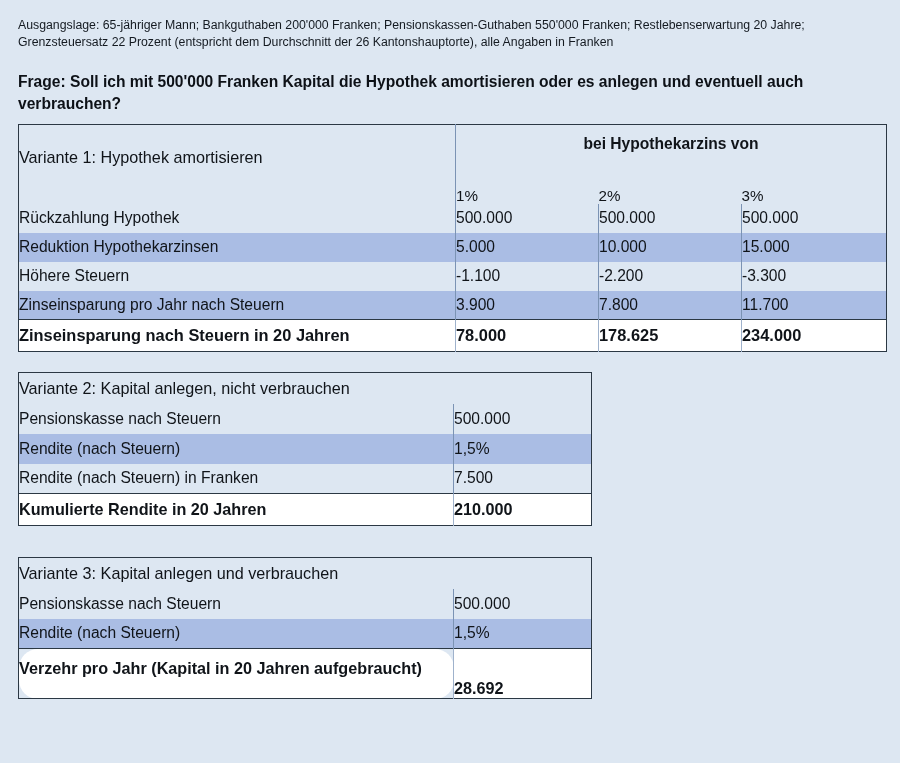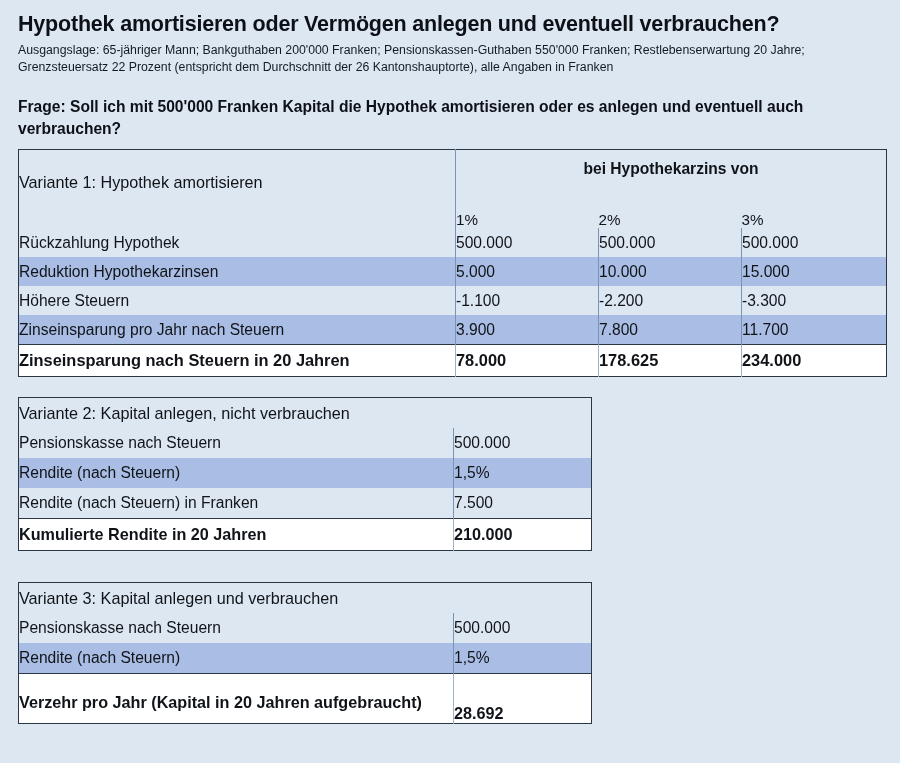--- a/index.html
+++ b/index.html
@@ -158,35 +158,35 @@
   #table-variante-2 .row-num, #table-variante-3 .row-num {
     border-left: 1.1px solid #7b93b4;
     padding-right: 10px;
   }
   #table-variante-2 tr.total-row .row-num,
   #table-variante-3 tr.total-row .row-num { border-left: 1.1px solid #9fb2cc; }
 
   
   #table-variante-3 tr.total-row td { height: 50px; vertical-align: top; }
   #table-variante-3 tr.total-row .row-label {
-    padding-top: 18px;
+    padding-top: 9px;
     line-height: 1.33;
     white-space: normal;
+    border-radius: 19px;
   }
   #table-variante-3 tr.total-row .row-num {
     vertical-align: bottom;
   }
 </style>
 </head>
 <body>
 
 <div class="page">
 
   <div class="header">
-    <div class="main-title">Hypothek amortisieren oder Vermögen anlegen und eventuell verbrauchen?</div>
     <div class="subtitle">Ausgangslage: 65-jähriger Mann; Bankguthaben 200'000 Franken; Pensionskassen-Guthaben 550'000 Franken; Restlebenserwartung 20 Jahre; Grenzsteuersatz 22 Prozent (entspricht dem Durchschnitt der 26 Kantonshauptorte), alle Angaben in Franken</div>
     <div class="question">Frage: Soll ich mit 500'000 Franken Kapital die Hypothek amortisieren oder es anlegen und eventuell auch verbrauchen?</div>
   </div>
 
   <div class="tbl-wrap">
 
     <table class="grid" id="table-variante-1">
       <colgroup>
         <col class="c-label">
           <col class="c-num">

